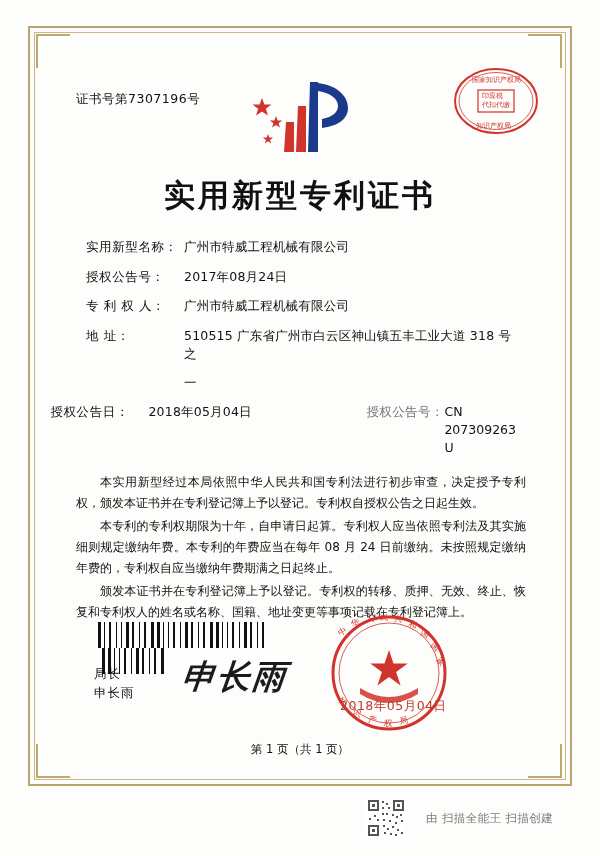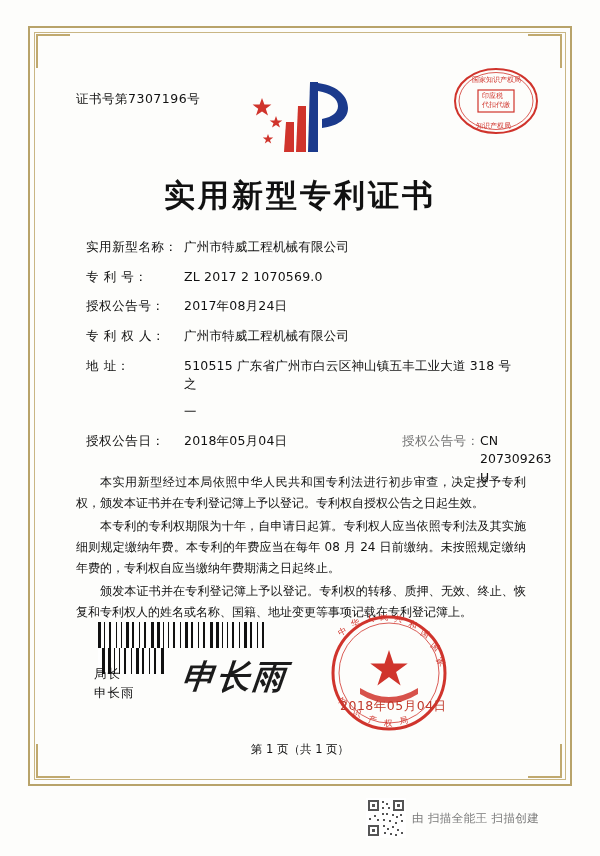--- a/index.html
+++ b/index.html
@@ -101,20 +101,21 @@
     left: 86px;
     top: 238px;
     width: 430px;
   }
   .field-row {
     display: flex;
     align-items: flex-start;
     margin-bottom: 11.5px;
     font-size: 12.5px;
     line-height: 1.45;
+    justify-content: flex-end;
   }
   .field-label {
     width: 98px;
     flex: 0 0 98px;
     color: #111;
     letter-spacing: 0.6px;
   }
   .field-value {
     flex: 1;
     color: #111;
@@ -234,20 +235,21 @@
     gap: 6px;
   }
   .qr {
     width: 40px;
     height: 40px;
   }
   .scan-text {
     font-size: 11.5px;
     color: #7b7b7b;
     letter-spacing: 0.4px;
+    margin-left: 14px;
   }
 </style>
 </head>
 <body>
 
 <div class="page">
 
   <div class="border-outer"></div>
   <div class="border-inner"></div>
   <div class="corner tl"></div>
@@ -284,24 +286,20 @@
       </g>
     </svg>
   </div>
 
   <div class="title">实用新型专利证书</div>
 
   <div class="fields">
     <div class="field-row">
       <div class="field-label">实用新型名称：</div>
       <div class="field-value">广州市特威工程机械有限公司</div>
-    </div>
-    <div class="field-row">
-      <div class="field-label">专  利  号：</div>
-      <div class="field-value">ZL 2017 2 1070569.0</div>
     </div>
     <div class="field-row">
       <div class="field-label">授权公告号：</div>
       <div class="field-value">2017年08月24日</div>
     </div>
     <div class="field-row">
       <div class="field-label">专 利 权 人：</div>
       <div class="field-value">广州市特威工程机械有限公司</div>
     </div>
     <div class="field-row">

